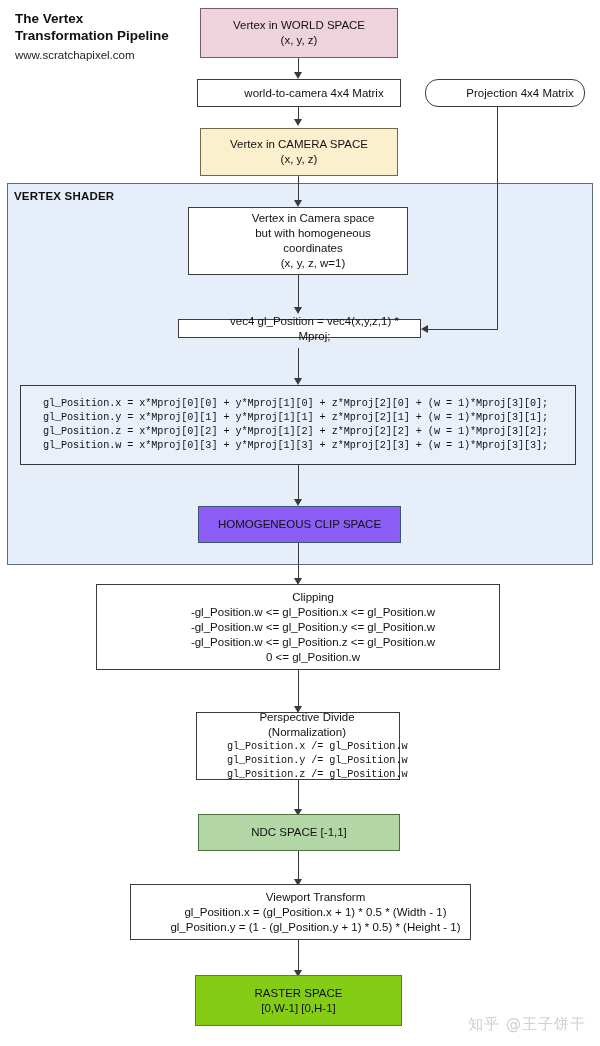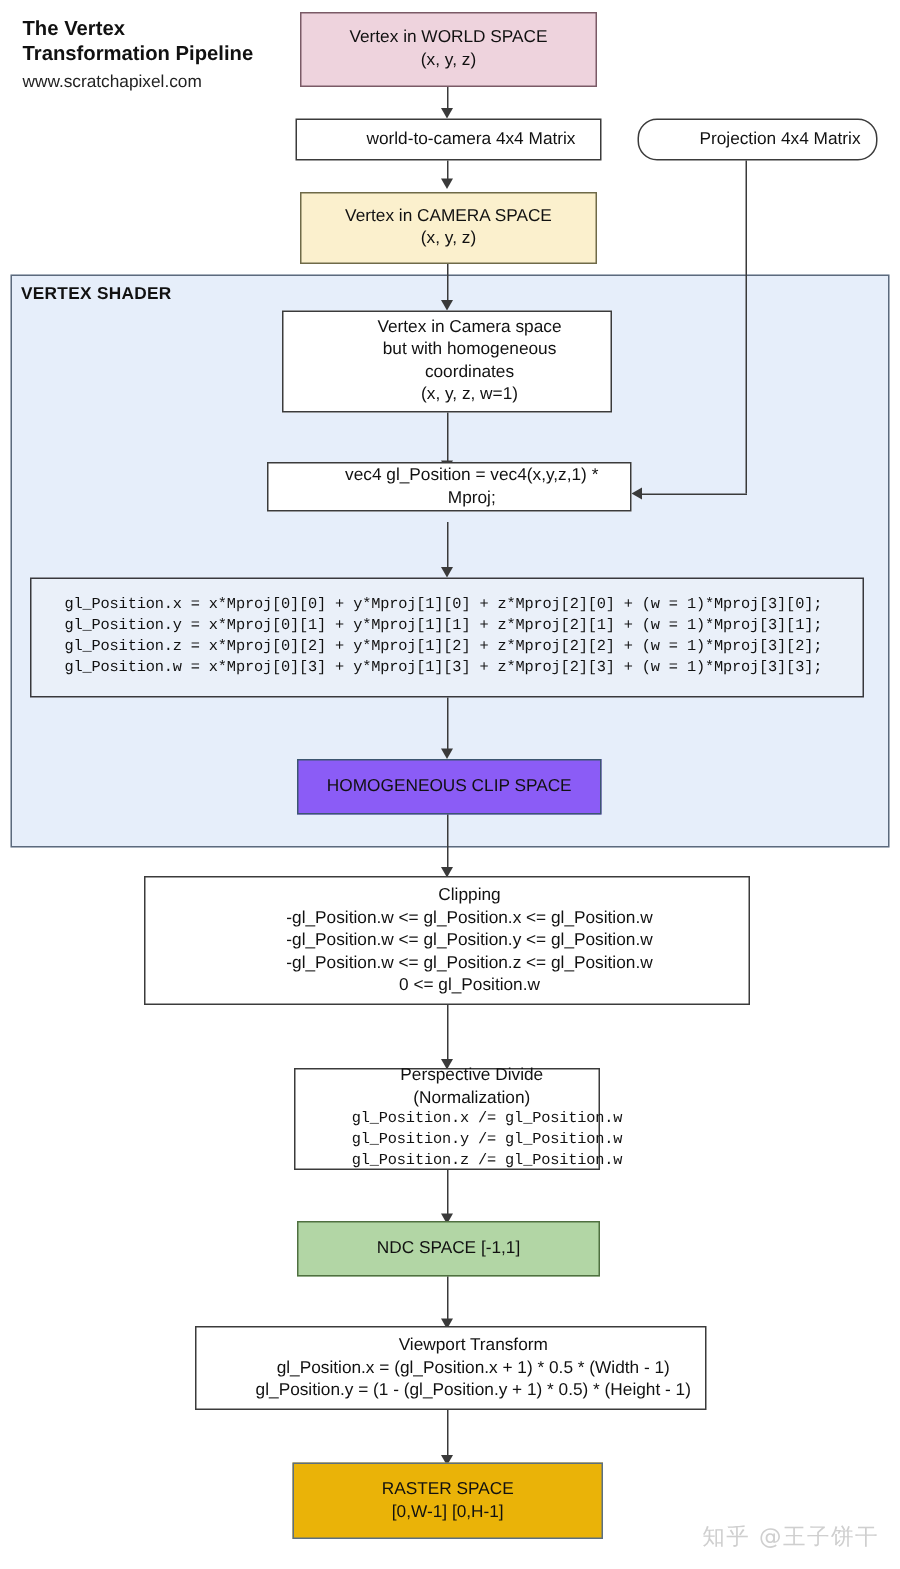--- a/index.html
+++ b/index.html
@@ -18,21 +18,21 @@
   
   .box{
     position:absolute;box-sizing:border-box;border:1.4px solid #4a4a4a;
     background:#ffffff;display:flex;align-items:center;justify-content:center;
     text-align:center;font-size:11.5px;line-height:15px;color:#111;
   }
   .box .inner{width:100%;padding:0 6px;}
   .box.pink{background:#eed3dd;border-color:#7a5a66;}
   .box.cream{background:#fbf0cd;border-color:#6f6a48;}
   .box.blue{background:#8b5cf6;border-color:#3c5670;}
-  .box.lightblue{background:#eab308;border-color:#5a6f82;}
+  .box.lightblue{background:#84cc16;border-color:#5a6f82;}
   .box.green{background:#b2d6a5;border-color:#4f7040;}
   .box.plain{background:#ffffff;border-color:#3b3b3b;padding-left:30px;}
   .box.codebox{background:#eaf0f9;border-color:#38383c;justify-content:flex-start;}
 
   .mono{font-family:"Liberation Mono","DejaVu Sans Mono",monospace;
         font-size:10.2px;line-height:14.2px;letter-spacing:-0.1px;white-space:pre;}
 
   
   #vertex-shader-panel{
     position:absolute;left:7px;top:183px;width:586px;height:382px;
@@ -115,21 +115,21 @@
     <div class="inner">
       <div>Vertex in Camera space</div>
       <div>but with homogeneous coordinates</div>
       <div>(x, y, z, w=1)</div>
     </div>
   </div>
 
   <div class="vline" style="left:298px;top:275px;height:35px;"></div>
   <div class="arrow-down" style="left:294px;top:307px;"></div>
 
-  <div class="box plain" style="left:178px;top:308px;width:243px;height:33px;">
+  <div class="box plain" style="left:178px;top:319px;width:243px;height:19px;">
     <div class="inner">vec4 gl_Position = vec4(x,y,z,1) * Mproj;</div>
   </div>
 
   <div class="vline" style="left:298px;top:348px;height:33px;"></div>
   <div class="arrow-down" style="left:294px;top:378px;"></div>
 
   <div class="box codebox" style="left:20px;top:385px;width:556px;height:80px;">
     <div class="inner" style="padding-left:22px;text-align:left;">
       <div class="mono">gl_Position.x = x*Mproj[0][0] + y*Mproj[1][0] + z*Mproj[2][0] + (w = 1)*Mproj[3][0];</div>
       <div class="mono">gl_Position.y = x*Mproj[0][1] + y*Mproj[1][1] + z*Mproj[2][1] + (w = 1)*Mproj[3][1];</div>
@@ -154,21 +154,21 @@
       <div>-gl_Position.w  &lt;= gl_Position.x &lt;= gl_Position.w</div>
       <div>-gl_Position.w  &lt;= gl_Position.y &lt;= gl_Position.w</div>
       <div>-gl_Position.w  &lt;= gl_Position.z &lt;= gl_Position.w</div>
       <div>0 &lt;= gl_Position.w</div>
     </div>
   </div>
 
   <div class="vline" style="left:298px;top:670px;height:40px;"></div>
   <div class="arrow-down" style="left:294px;top:706px;"></div>
 
-  <div class="box plain" style="left:196px;top:712px;width:204px;height:68px;">
+  <div class="box plain" style="left:196px;top:712px;width:204px;height:68px;justify-content:flex-end;">
     <div class="inner" style="padding-left:9px;">
       <div>Perspective Divide (Normalization)</div>
       <div class="mono" style="text-align:left;padding-left:6px;">gl_Position.x /= gl_Position.w</div>
       <div class="mono" style="text-align:left;padding-left:6px;">gl_Position.y /= gl_Position.w</div>
       <div class="mono" style="text-align:left;padding-left:6px;">gl_Position.z /= gl_Position.w</div>
     </div>
   </div>
 
   <div class="vline" style="left:298px;top:780px;height:32px;"></div>
   <div class="arrow-down" style="left:294px;top:809px;"></div>

